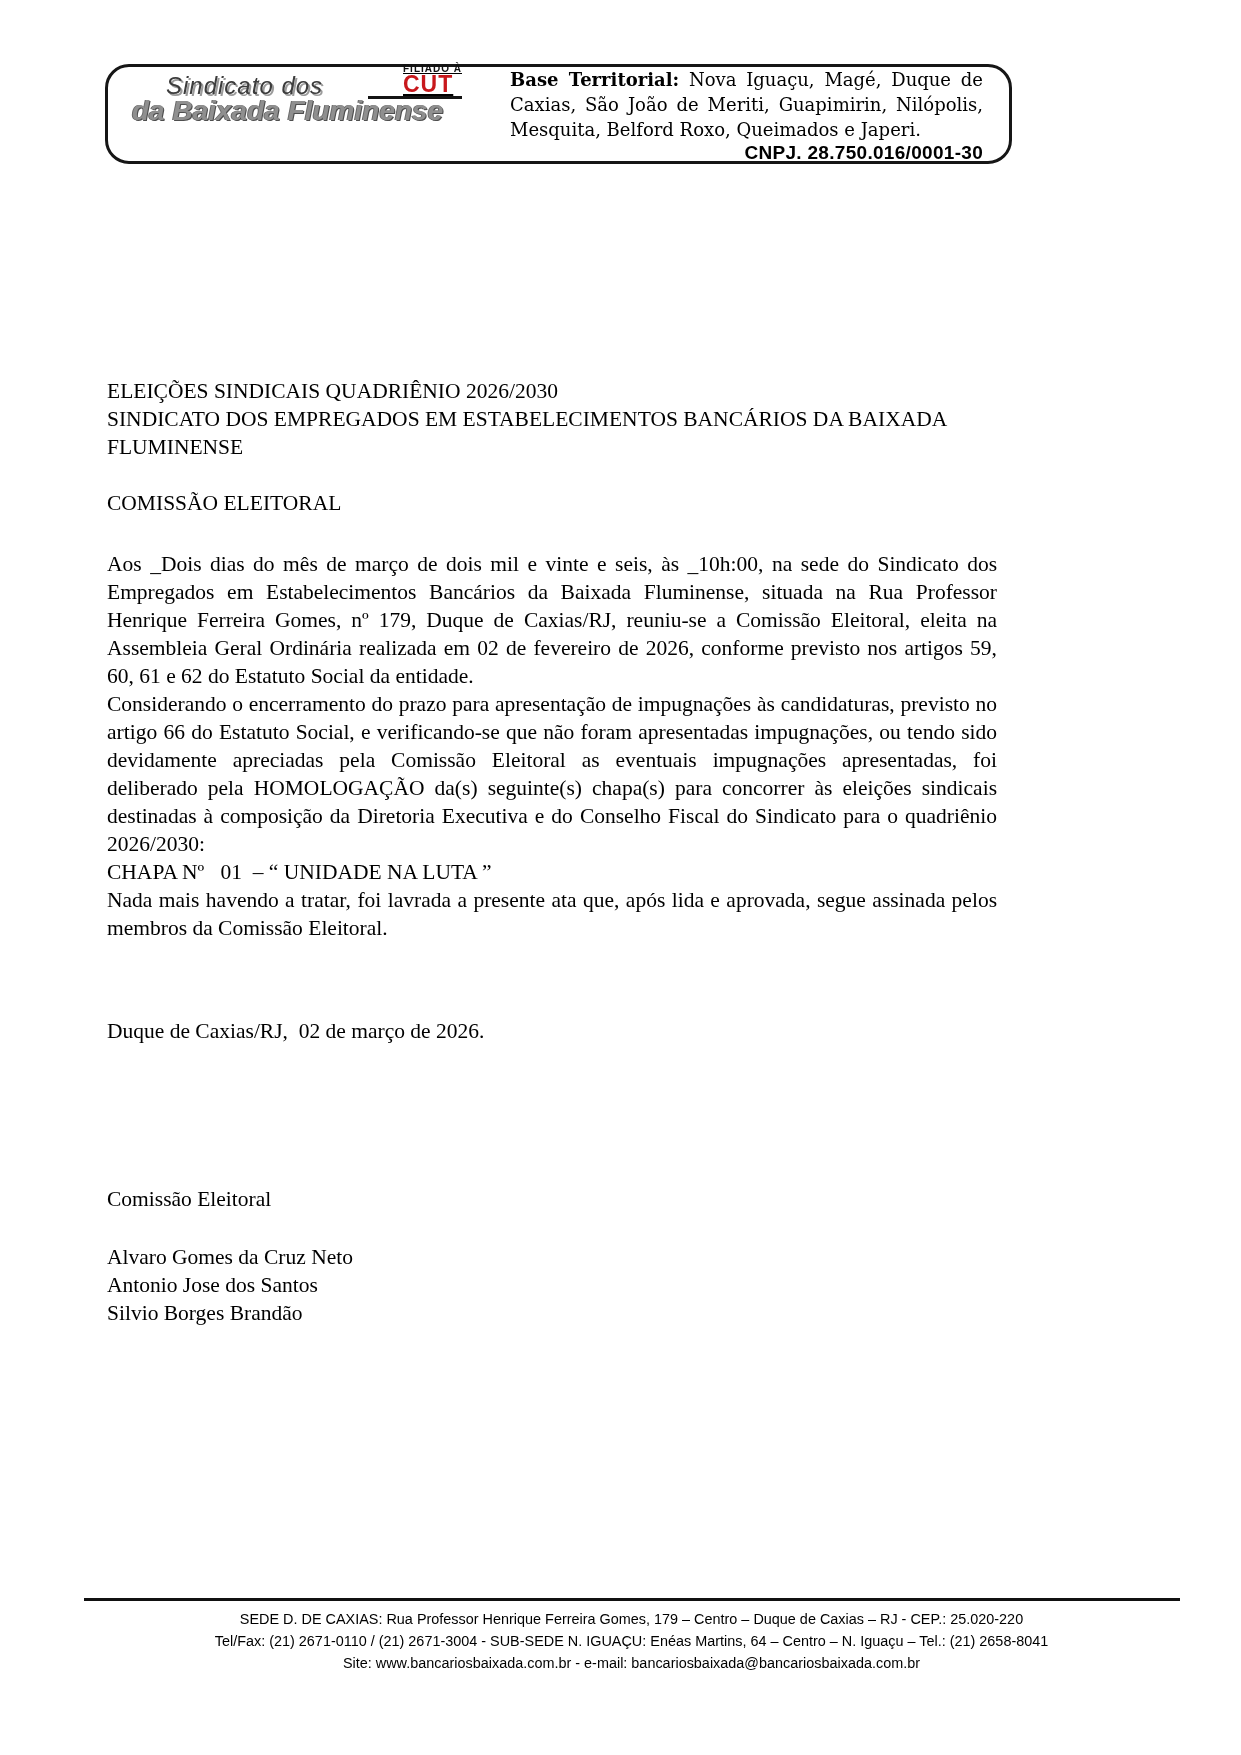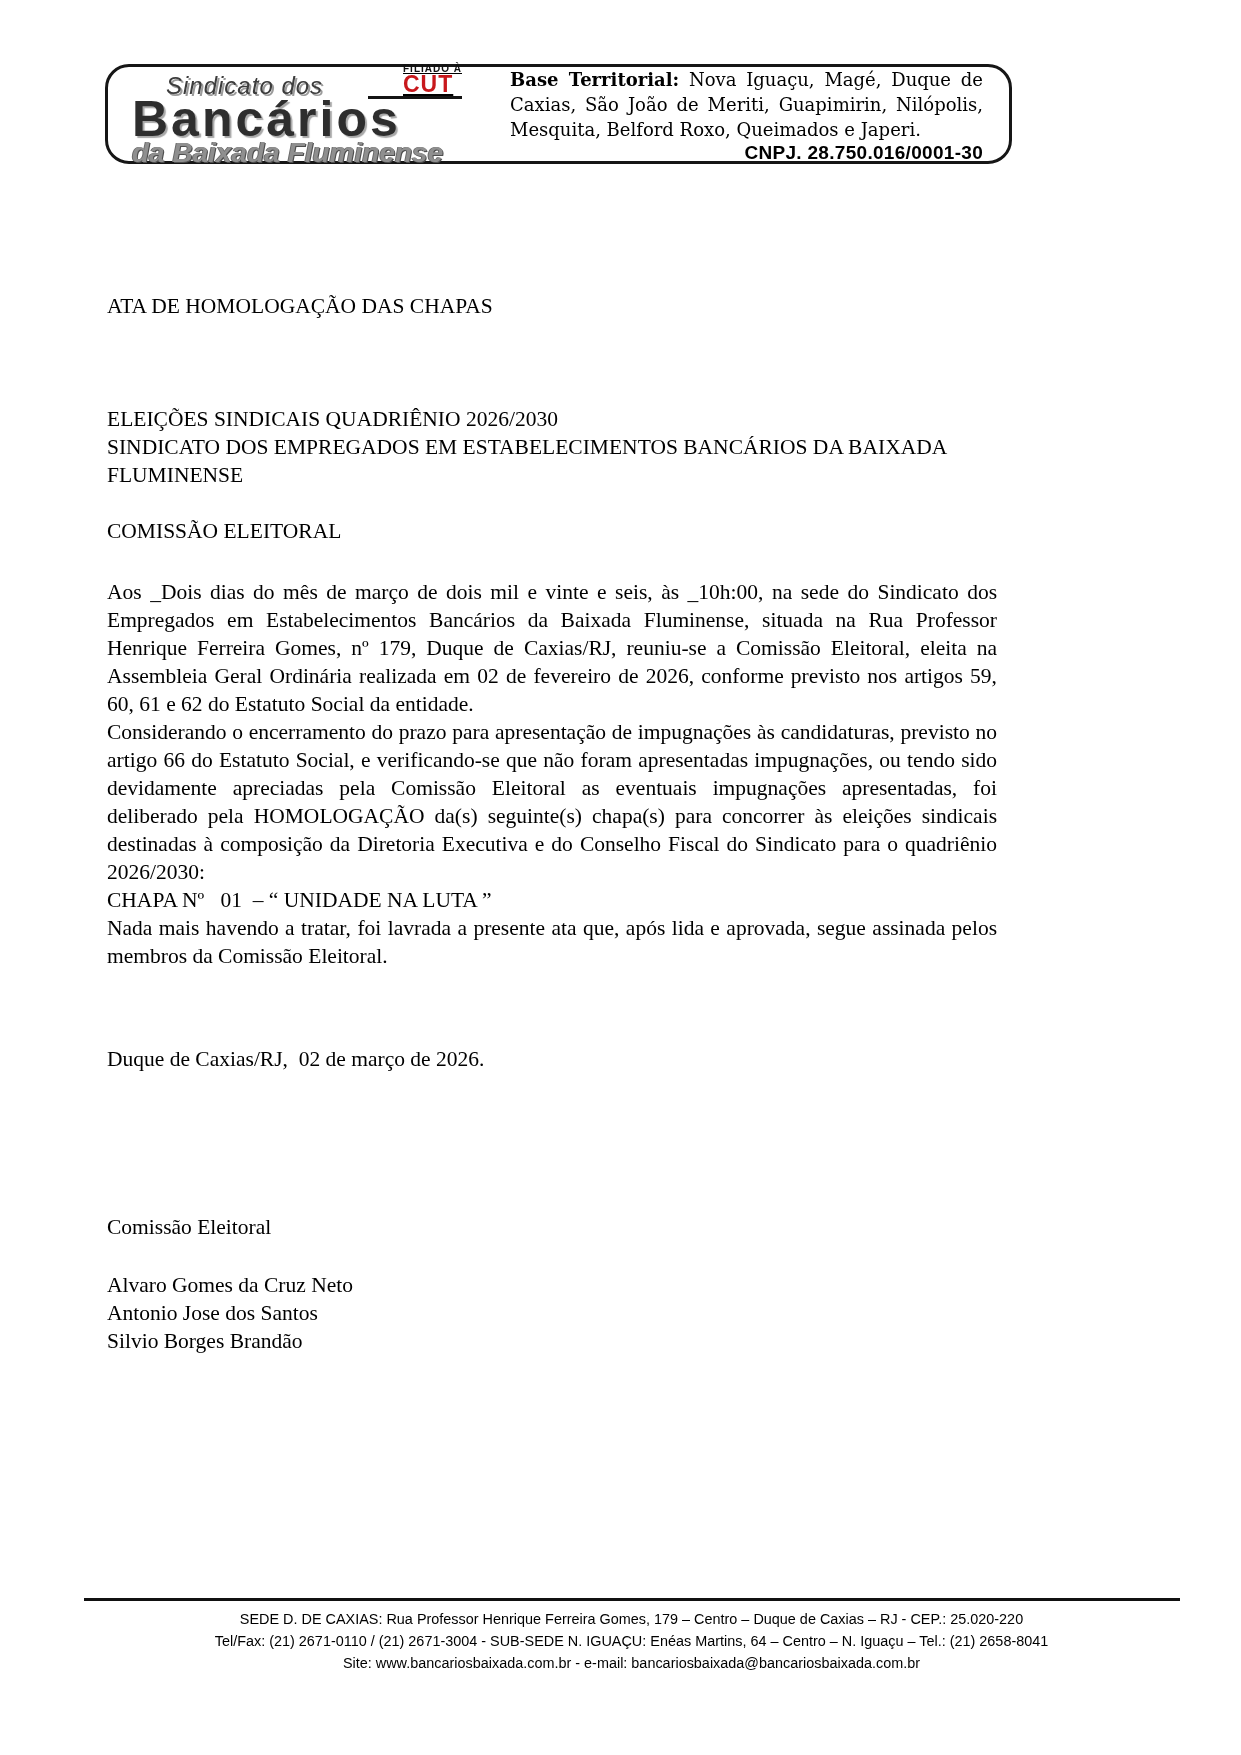--- a/index.html
+++ b/index.html
@@ -59,36 +59,34 @@
   }
 </style>
 </head>
 <body>
 
 <div class="page">
 
   <div class="header-box">
     <div class="logo">
       <div class="logo-top">Sindicato dos</div>
-      <div class="logo-main">Bancários</div>
       <div class="logo-bottom">da Baixada Fluminense</div>
       <div class="badge">
         <div class="badge-label">FILIADO À</div>
         <div class="badge-cut">CUT</div>
         <div class="badge-bar"></div>
       </div>
     </div>
     <div class="header-right">
       <p class="base-text"><b>Base Territorial:</b><span> Nova Iguaçu, Magé, Duque de Caxias, São João de Meriti, Guapimirin, Nilópolis, Mesquita, Belford Roxo, Queimados e Japeri.</span></p>
       <div class="cnpj">CNPJ. 28.750.016/0001-30</div>
     </div>
   </div>
 
   <div class="content">
-    <div class="doc-title">ATA DE HOMOLOGAÇÃO DAS CHAPAS</div>
 
     <div class="subtitle">
       <div>ELEIÇÕES SINDICAIS QUADRIÊNIO 2026/2030</div>
       <div>SINDICATO DOS EMPREGADOS EM ESTABELECIMENTOS BANCÁRIOS DA BAIXADA FLUMINENSE</div>
     </div>
 
     <div class="section">COMISSÃO ELEITORAL</div>
 
     <div class="body-text">
       <p>Aos _Dois  dias do mês de março de dois mil e vinte e seis, às _10h:00, na sede do Sindicato dos Empregados em Estabelecimentos Bancários da Baixada Fluminense, situada na Rua Professor Henrique Ferreira Gomes, nº 179, Duque de Caxias/RJ, reuniu-se a Comissão Eleitoral, eleita na Assembleia Geral Ordinária realizada em 02 de fevereiro de 2026, conforme previsto nos artigos 59, 60, 61 e 62 do Estatuto Social da entidade.</p>

